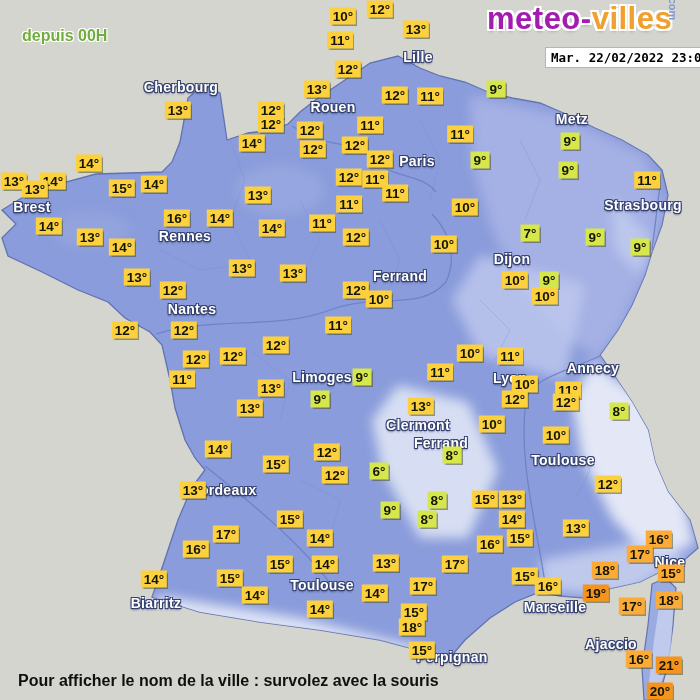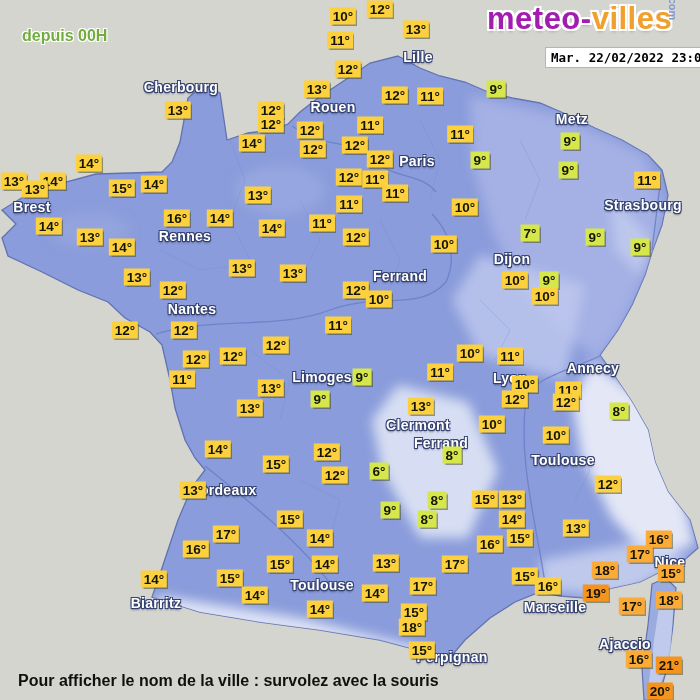--- a/index.html
+++ b/index.html
@@ -163,21 +163,21 @@
       <div class="city" style="left: 593px; top: 368px;">Annecy</div>
       <div class="city" style="left: 418px; top: 425px;">Clermont</div>
       <div class="city" style="left: 415px; top: 443px; margin-left: 26px;">Ferrand</div>
       <div class="city" style="left: 563px; top: 460px;">Toulouse</div>
       <div class="city" style="left: 223px; top: 470px; margin-top: 20px;">Bordeaux</div>
       <div class="city" style="left: 322px; top: 585px;">Toulouse</div>
       <div class="city" style="left: 156px; top: 603px;">Biarritz</div>
       <div class="city" style="left: 555px; top: 607px;">Marseille</div>
       <div class="city" style="left: 670px; top: 562px;">Nice</div>
       <div class="city" style="left: 452px; top: 657px;">Perpignan</div>
-      <div class="city" style="left: 611px; top: 644px; margin-left: 14px;">Ajaccio</div>
+      <div class="city" style="left: 611px; top: 644px;">Ajaccio</div>
     </div>
   <div id="badge-layer">
       <div class="badge" style="left: 343px; top: 16px; background: rgb(252, 209, 61);">10°</div>
       <div class="badge" style="left: 380px; top: 9px; background: rgb(252, 209, 61);">12°</div>
       <div class="badge" style="left: 340px; top: 40px; background: rgb(252, 209, 61);">11°</div>
       <div class="badge" style="left: 416px; top: 29px; background: rgb(252, 209, 61);">13°</div>
       <div class="badge" style="left: 348px; top: 69px; background: rgb(252, 209, 61);">12°</div>
       <div class="badge" style="left: 317px; top: 89px; background: rgb(252, 209, 61);">13°</div>
       <div class="badge" style="left: 178px; top: 110px; background: rgb(252, 209, 61);">13°</div>
       <div class="badge" style="left: 395px; top: 95px; background: rgb(252, 209, 61);">12°</div>

